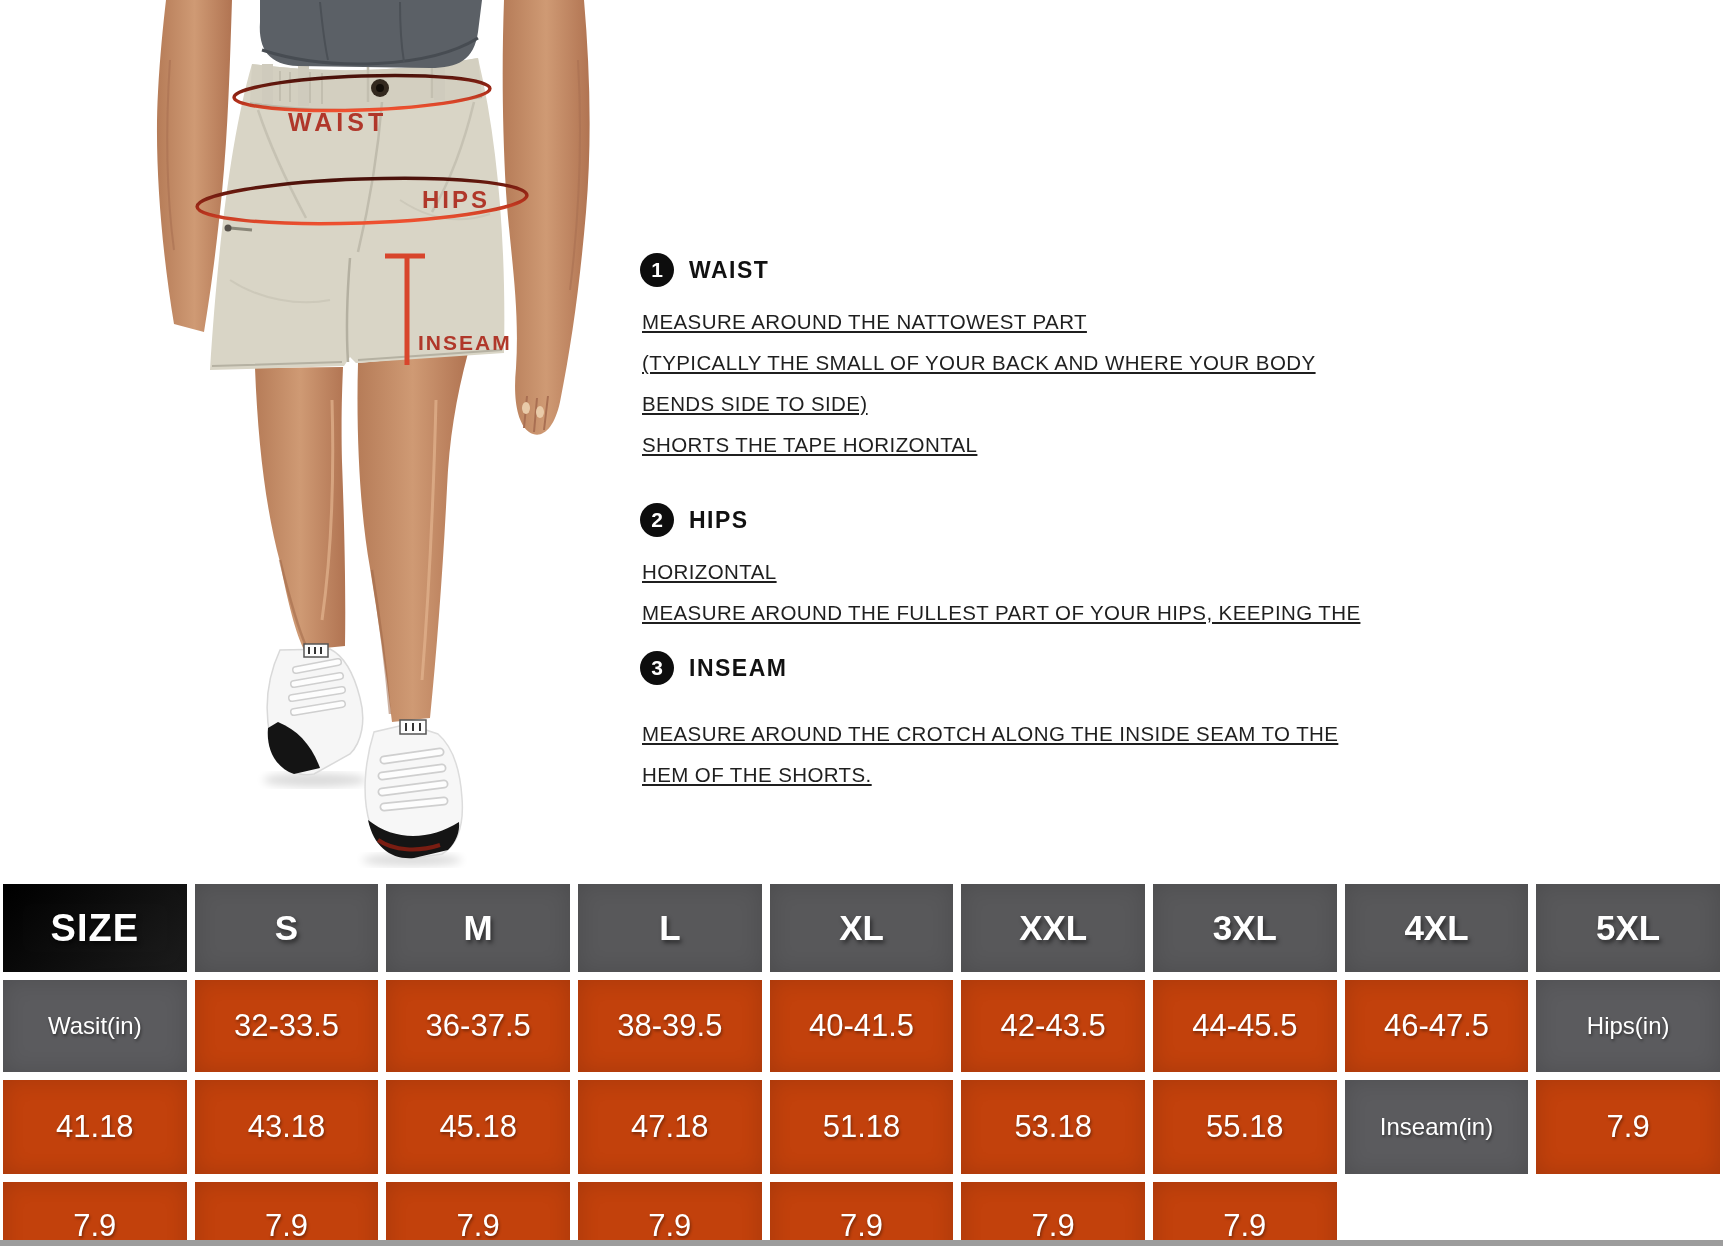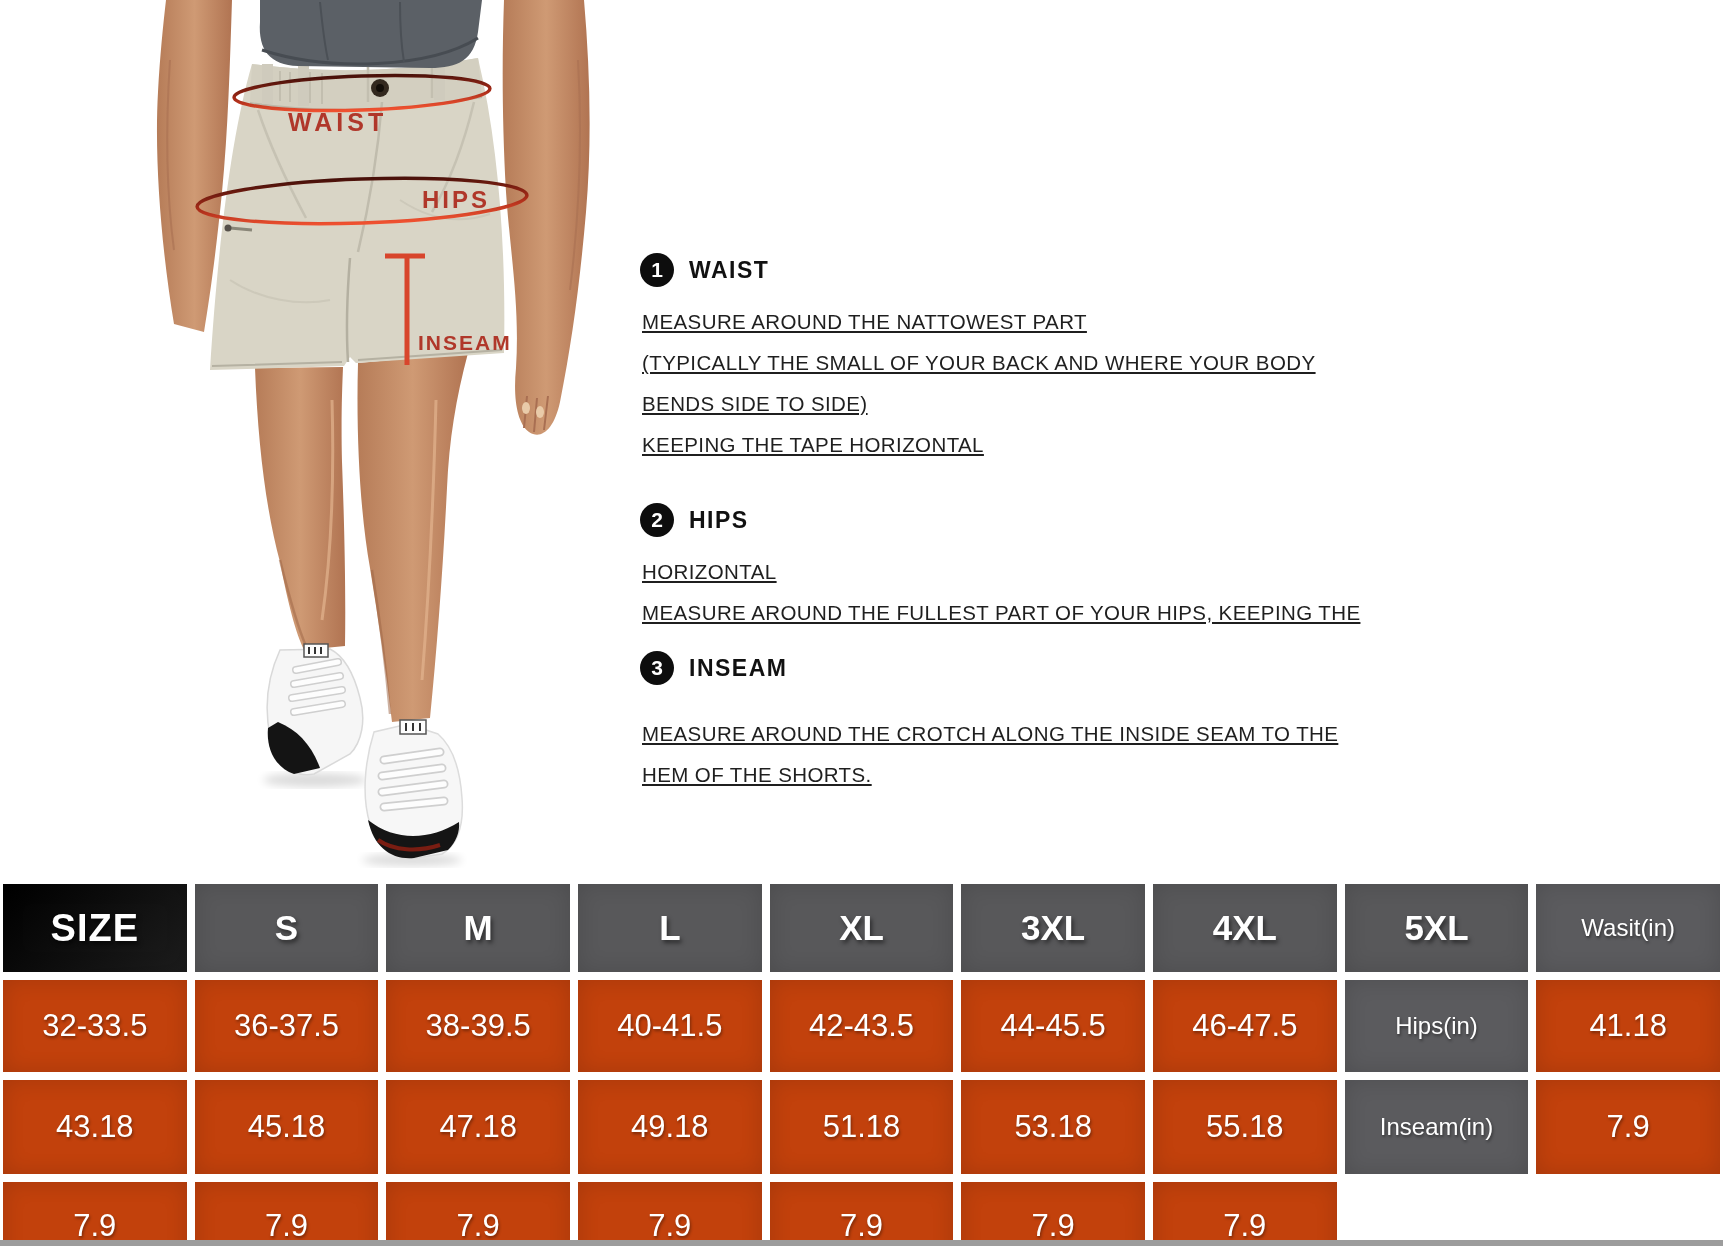--- a/index.html
+++ b/index.html
@@ -180,21 +180,21 @@
 
     <section class="inst" id="sec-waist">
       <div class="inst-head">
         <span class="badge">1</span>
         <span class="inst-title">WAIST</span>
       </div>
       <div class="lines">
         <p>MEASURE AROUND THE NATTOWEST PART</p>
         <p>(TYPICALLY THE SMALL OF YOUR BACK AND WHERE YOUR BODY</p>
         <p>BENDS SIDE TO SIDE)</p>
-        <p>KEEPING THE TAPE HORIZONTAL</p>
+        <p>SHORTS THE TAPE HORIZONTAL</p>
       </div>
     </section>
 
     <section class="inst" id="sec-hips">
       <div class="inst-head">
         <span class="badge">2</span>
         <span class="inst-title">HIPS</span>
       </div>
       <div class="lines">
         <p>HORIZONTAL</p>
@@ -213,39 +213,39 @@
       </div>
     </section>
   </div>
 
   <div class="size-table">
     <div class="cell h-size">SIZE</div>
     <div class="cell h-cell">S</div>
     <div class="cell h-cell">M</div>
     <div class="cell h-cell">L</div>
     <div class="cell h-cell">XL</div>
+    <div class="cell h-cell">XXL</div>
     <div class="cell h-cell">3XL</div>
     <div class="cell h-cell">4XL</div>
     <div class="cell h-cell">5XL</div>
 
     <div class="cell label-cell">Wasit(in)</div>
     <div class="cell value-cell">32-33.5</div>
     <div class="cell value-cell">36-37.5</div>
     <div class="cell value-cell">38-39.5</div>
     <div class="cell value-cell">40-41.5</div>
     <div class="cell value-cell">42-43.5</div>
     <div class="cell value-cell">44-45.5</div>
     <div class="cell value-cell">46-47.5</div>
 
     <div class="cell label-cell">Hips(in)</div>
     <div class="cell value-cell">41.18</div>
     <div class="cell value-cell">43.18</div>
     <div class="cell value-cell">45.18</div>
     <div class="cell value-cell">47.18</div>
-    <div class="cell value-cell">49.18</div>
     <div class="cell value-cell">51.18</div>
     <div class="cell value-cell">53.18</div>
     <div class="cell value-cell">55.18</div>
 
     <div class="cell label-cell">Inseam(in)</div>
     <div class="cell value-cell">7.9</div>
     <div class="cell value-cell">7.9</div>
     <div class="cell value-cell">7.9</div>
     <div class="cell value-cell">7.9</div>
     <div class="cell value-cell">7.9</div>

